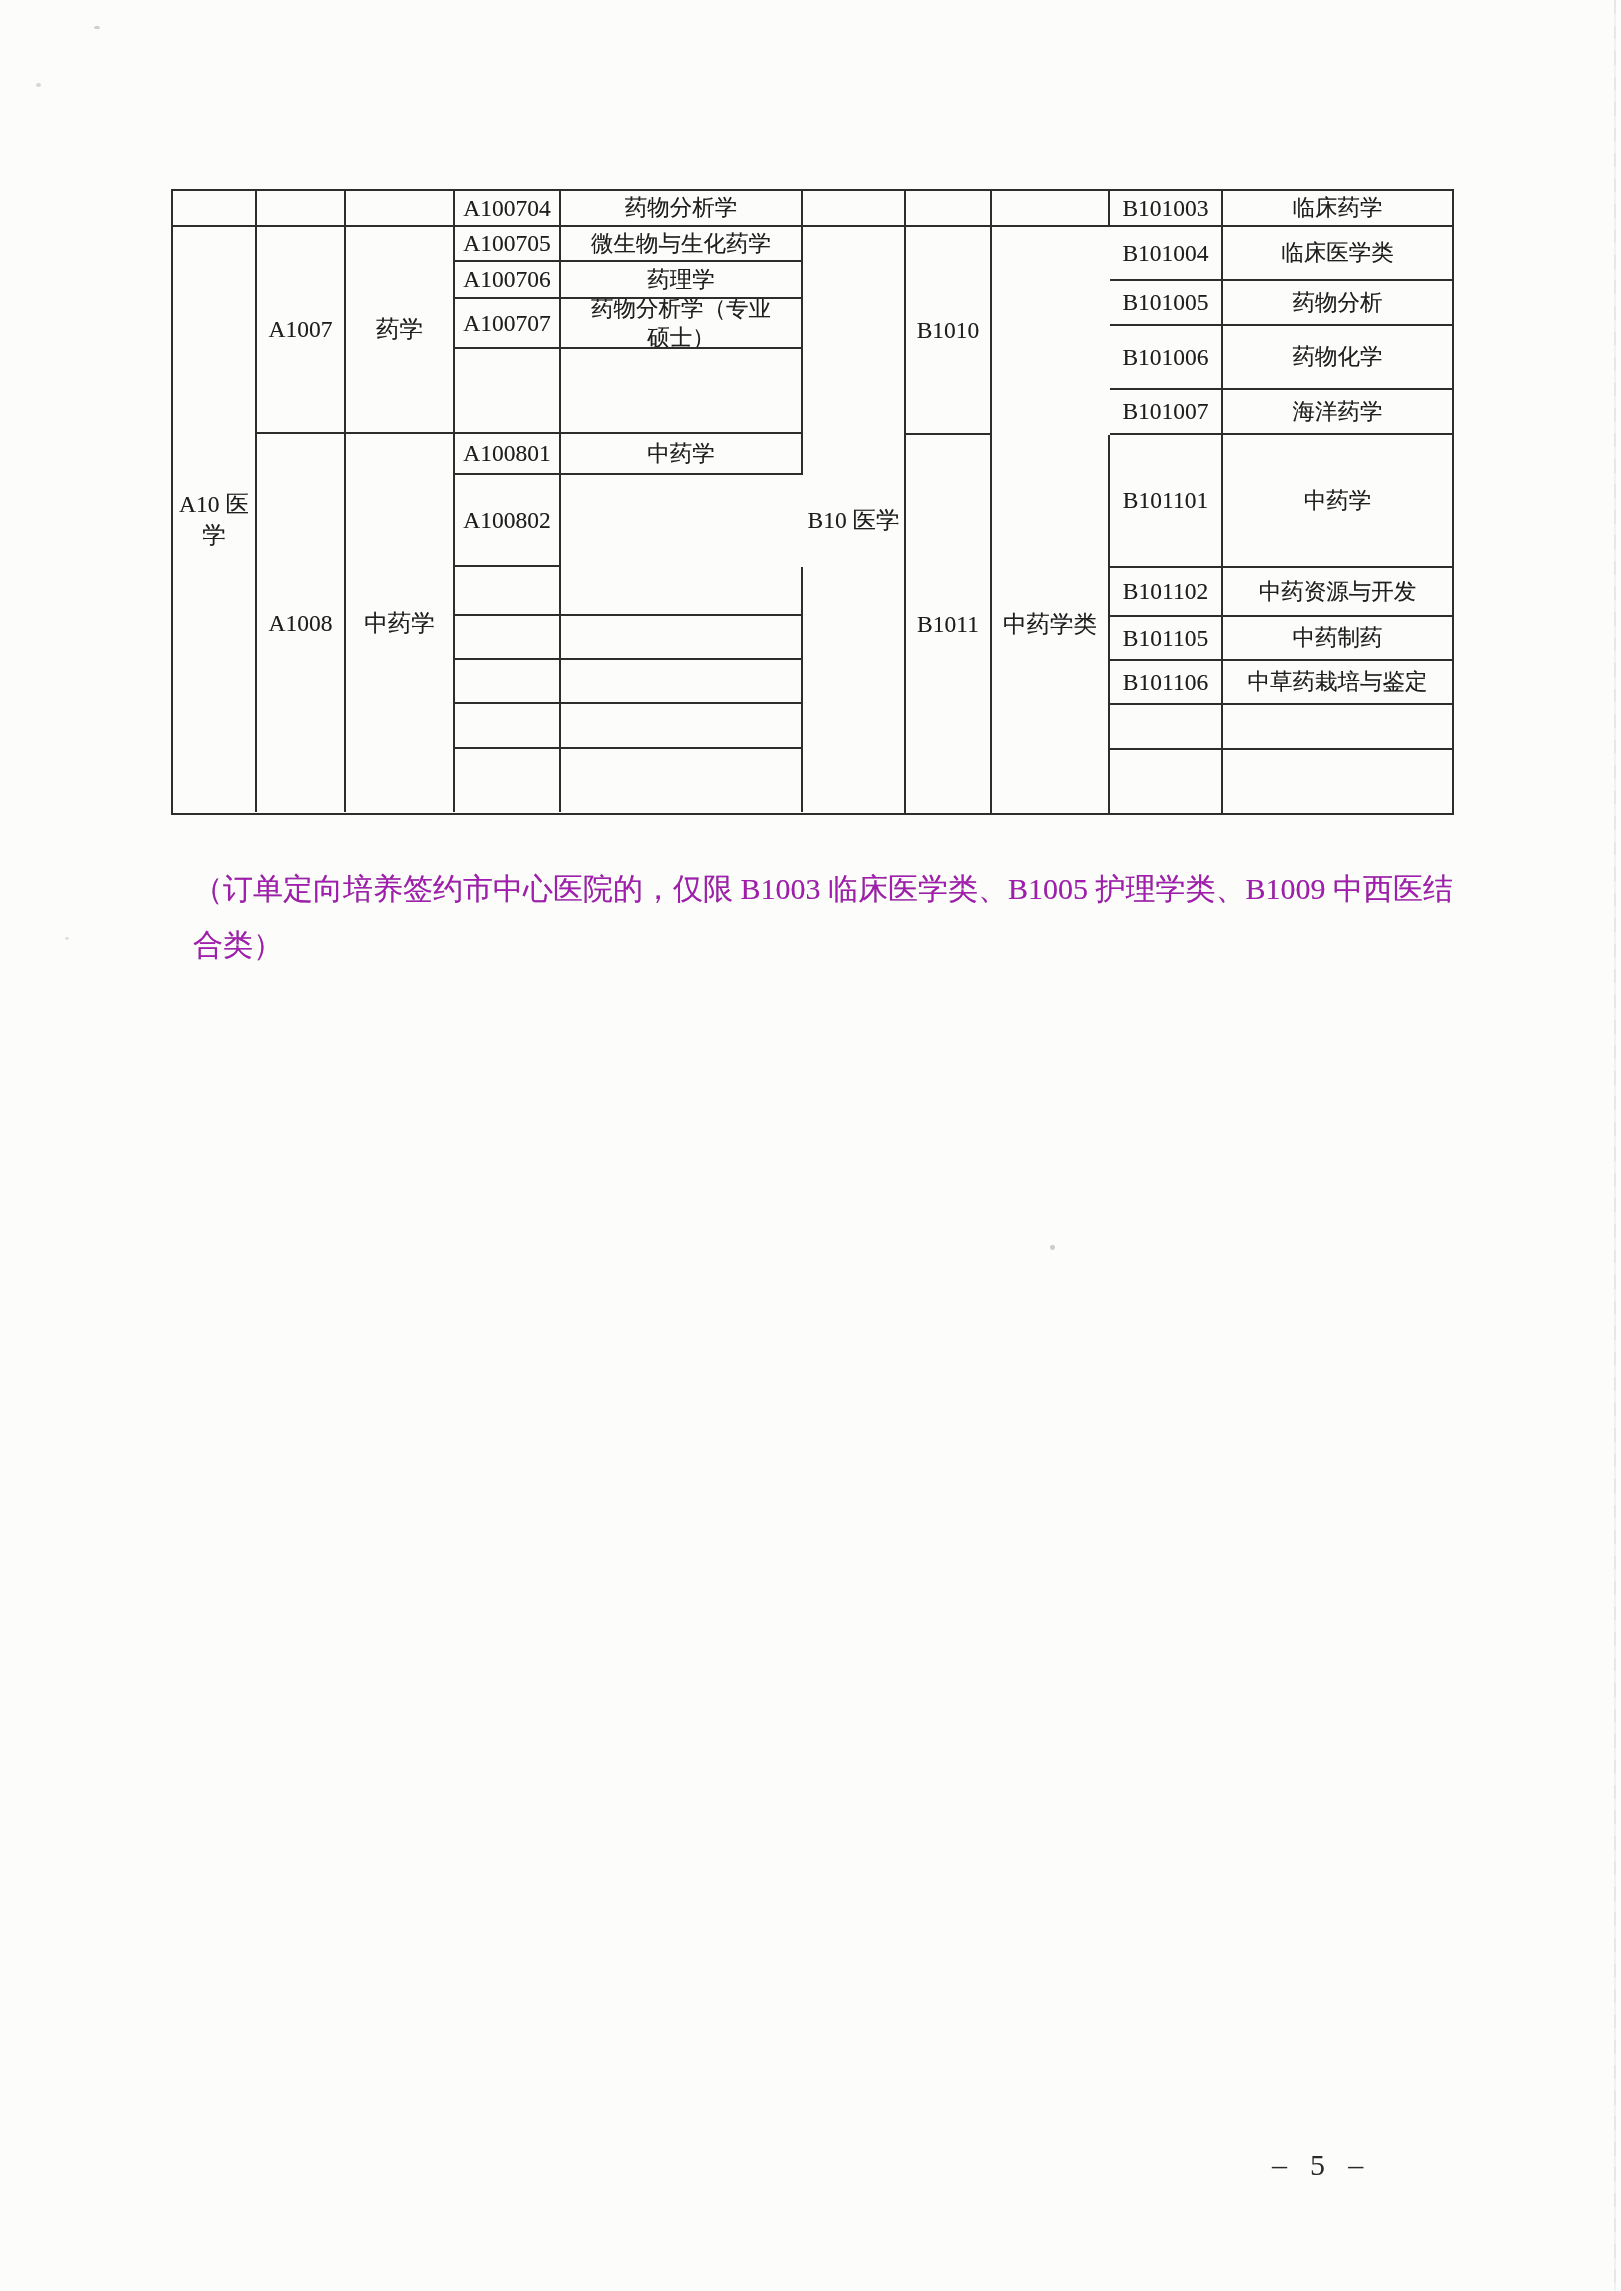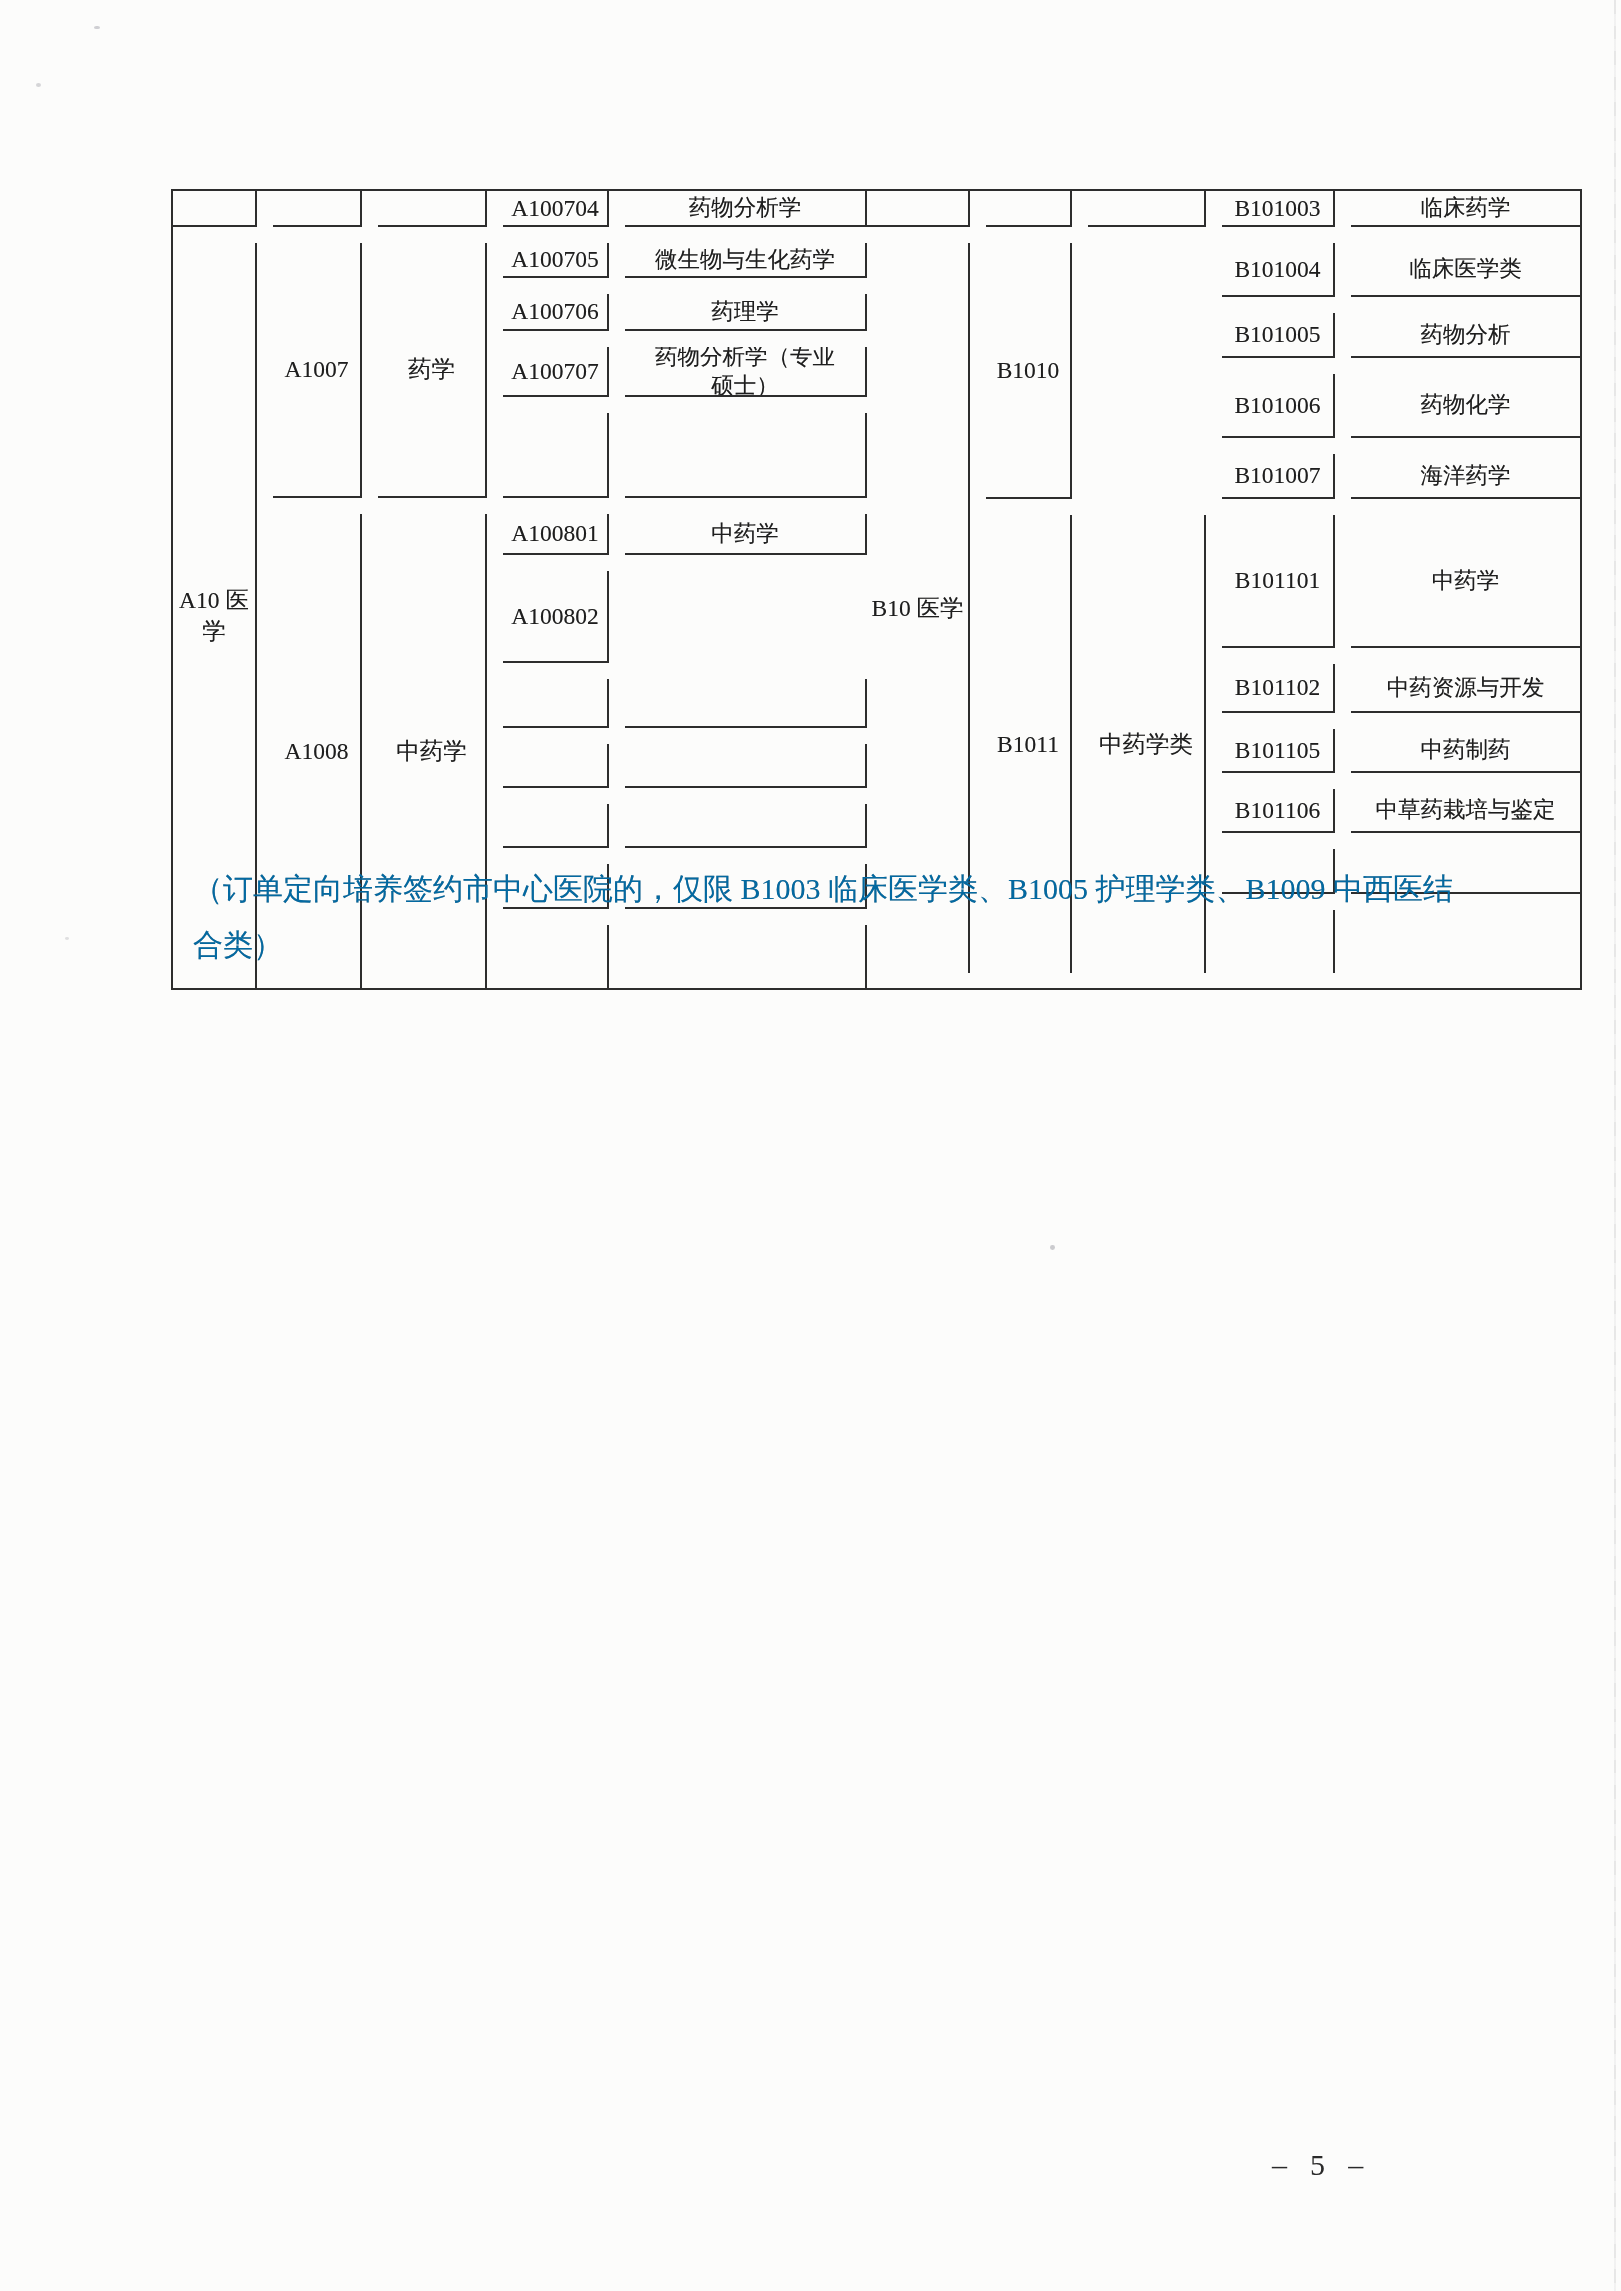--- a/index.html
+++ b/index.html
@@ -12,21 +12,21 @@
     color: #1e1e1e;
     overflow: hidden;
     margin: 0 auto;
   }
   
   .tbl {
     position: absolute; left: 171px; top: 189px;
     display: flex;
     border: 2px solid #2d2d2d;
   }
-  .half { display: grid; gap: 16px; }
+  .half { display: grid; }
   .half-a {
     grid-template-columns: 84px 89px 109px 106px 242px;
     grid-template-rows: 36px 35px 37px 50px 85px 41px 92px 49px 44px 44px 45px 63px;
   }
   .half-b {
     grid-template-columns: 103px 86px 118px 113px 229px;
     grid-template-rows: 36px 54px 45px 64px 45px 133px 49px 44px 44px 45px 63px;
   }
   .c {
     display: flex; align-items: center; justify-content: center;
@@ -40,21 +40,21 @@
   .name { font-size: 22.5px; padding: 0 20px; }
   .pad-lg { padding: 0 13.7px; }
   .nr { border-right: none; }
   .nb { border-bottom: none; }
   .nowrap { white-space: nowrap; }
   
   .footnote {
     position: absolute; left: 193px; top: 861px;
     width: 1313px;
     font-size: 30px; line-height: 56px;
-    color: #0369a1;
+    color: #a21caf;
     text-shadow: 0 0 0.5px rgba(40,40,40,.4);
   }
   
   .pagenum {
     position: absolute; left: 1272px; top: 2148px;
     font-size: 30px; letter-spacing: 7.8px; color: #2a2a2a;
   }
   
   .speck { position: absolute; background:#9a9aa2; border-radius:50%; }
   .sp1 { left: 94px;  top: 25.5px;   width: 5.9px; height: 3.9px; opacity:.45; }

